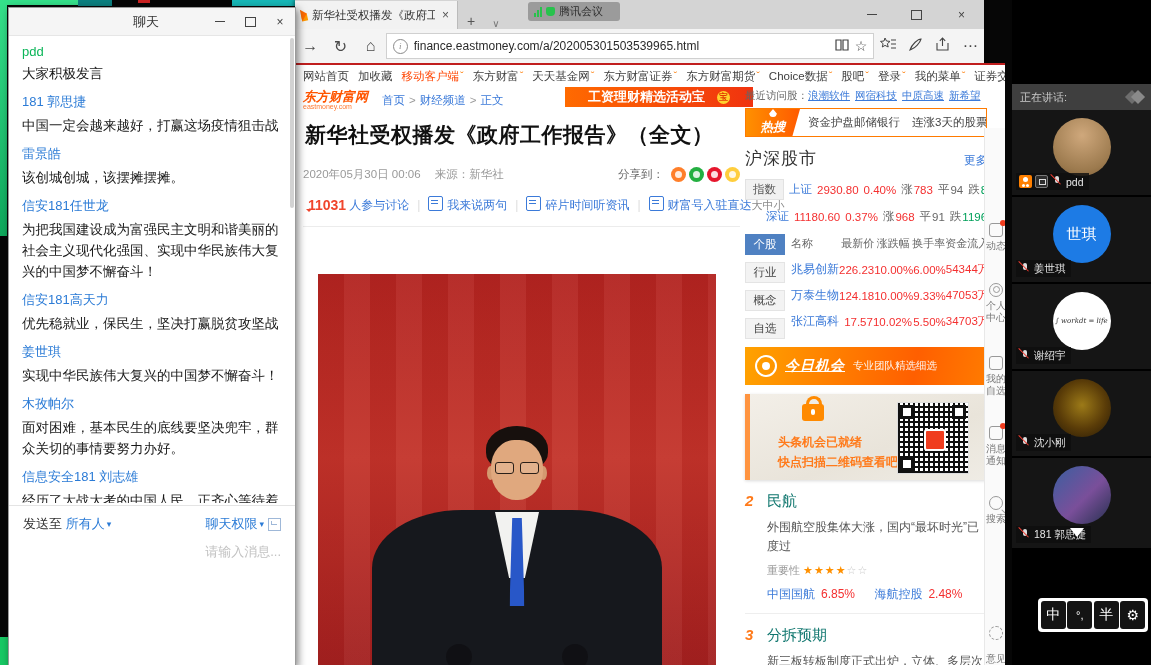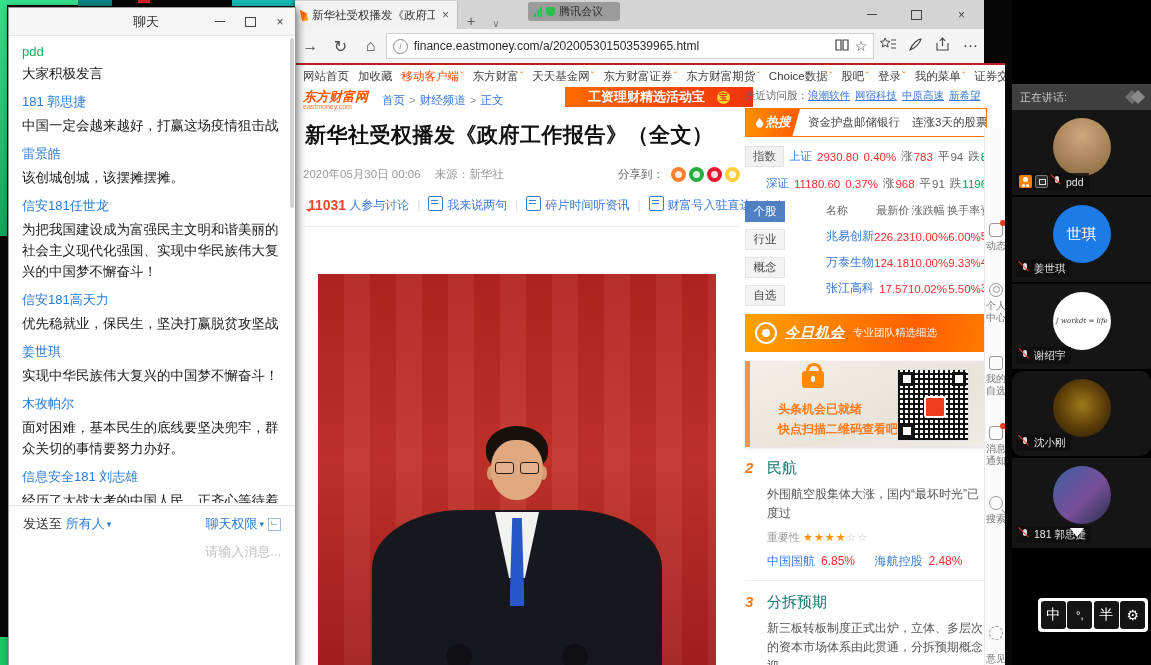--- a/index.html
+++ b/index.html
@@ -111,40 +111,40 @@
   #photo .body{position:absolute;left:50%;top:236px;transform:translateX(-50%);width:290px;height:180px;background:#16181d;border-radius:90px 90px 0 0/58px 58px 0 0;}
   #photo .shirt{position:absolute;left:50%;top:238px;transform:translateX(-50%);width:44px;height:66px;background:#f2f2f0;clip-path:polygon(0 0,100% 0,68% 100%,32% 100%);}
   #photo .tie{position:absolute;left:50%;top:244px;transform:translateX(-50%);width:15px;height:88px;background:#2857c8;clip-path:polygon(18% 0,82% 0,100% 100%,0 100%);}
   #photo .mic{position:absolute;width:26px;height:26px;background:#101014;border-radius:50%;top:370px;}
   #photo .mic:after{content:"";position:absolute;left:11px;top:24px;width:4px;height:30px;background:#101014;}
   
   #sidebar{position:absolute;left:450px;top:24px;width:242px;font-size:12px;}
   #recent{font-size:10.5px;color:#666;white-space:nowrap;overflow:hidden;}
   #recent a{color:#3b7ad9;text-decoration:underline;margin-right:5px;}
   #hotbox{margin-top:5px;height:27px;border:1px solid #ff7a00;display:flex;align-items:center;overflow:hidden;}
-  #hotbox .tag{width:54px;height:100%;background:linear-gradient(90deg,#ff9000,#ff5a00);color:#fff;font-size:12.5px;font-weight:bold;font-style:italic;display:flex;align-items:center;justify-content:center;gap:2px;flex-shrink:0;clip-path:polygon(0 0,100% 0,86% 100%,0 100%);}
+  #hotbox .tag{width:54px;height:100%;background:linear-gradient(90deg,#ff9000,#ff5a00);color:#fff;font-size:12.5px;font-weight:bold;font-style:italic;display:flex;align-items:center;justify-content:center;gap:2px;flex-shrink:0;clip-path:polygon(0 0,100% 0,86% 100%,0 100%);flex-direction:column;}
   #hotbox .flame{width:8px;height:10px;background:#fff;border-radius:50% 50% 50% 50%/60% 60% 40% 40%;clip-path:polygon(50% 0,100% 60%,80% 100%,20% 100%,0 60%);}
   #hotbox .items{display:flex;gap:12px;color:#444;font-size:11.5px;white-space:nowrap;padding-left:8px;}
   #mkt-hd{display:flex;align-items:baseline;margin-top:10px;}
   #mkt-title{font-size:17px;color:#333;letter-spacing:1px;}
   #mkt-more{margin-left:auto;color:#3b7ad9;font-size:11.5px;}
   .idxrow{display:flex;align-items:center;margin-top:9px;white-space:nowrap;}
   .chip{background:#f1f1f1;border:1px solid #e2e2e2;color:#555;font-size:11px;padding:2px 7px;margin-right:8px;}
   .chip.ghost{visibility:hidden;}
   .idxrow .nm{color:#3b7ad9;margin-right:5px;}
   .red{color:#f43030;}
   .green{color:#00a05a;}
   .gray{color:#666;}
   .idxrow span{margin-right:5px;font-size:11.5px;}
   #stockblk{display:flex;margin-top:10px;}
   #stocktabs{width:40px;flex-shrink:0;display:flex;flex-direction:column;gap:7px;}
   #stocktabs .st{height:19px;background:#f3f3f3;border:1px solid #e4e4e4;color:#444;font-size:11.5px;display:flex;align-items:center;justify-content:center;}
   #stocktabs .st.active{background:#4f81c2;border-color:#4f81c2;color:#fff;}
   #stocktable{flex:1;margin-left:6px;}
-  #stocktable .thead,#stocktable .trow{display:flex;height:19px;margin-bottom:7px;align-items:center;margin-left:35px;}
+  #stocktable .thead,#stocktable .trow{display:flex;height:19px;margin-bottom:7px;align-items:center;}
   #stocktable .c{flex:1;text-align:right;font-size:11px;color:#666;white-space:nowrap;}
   #stocktable .c.n{flex:1.35;text-align:left;}
   #stocktable .trow .c{color:#f43030;font-size:11.5px;}
   #stocktable .trow .c.n{color:#3b7ad9;font-size:12px;}
   .obanner{margin-top:8px;height:38px;background:linear-gradient(100deg,#ffa200,#ff5f00 70%,#ff7b00);display:flex;align-items:center;padding:0 10px;color:#fff;}
   .obanner .ring{width:18px;height:18px;border:2px solid #fff;border-radius:50%;margin-right:8px;position:relative;}
   .obanner .ring:after{content:"";position:absolute;left:5px;top:5px;width:8px;height:8px;background:#fff;border-radius:50%;}
   .obanner .bt{font-size:14px;font-weight:bold;font-style:italic;letter-spacing:1px;text-decoration:underline;}
   .obanner .bs{font-size:10.5px;margin-left:8px;opacity:.95;}
   #qrcard{margin-top:9px;height:86px;background:linear-gradient(160deg,#f3efe8,#e9e4da 60%,#efece5);border-left:5px solid #ff9440;position:relative;box-shadow:0 1px 3px rgba(0,0,0,.15);}
@@ -357,20 +357,24 @@
         <div class="tag">
             <span class="flame"></span>
             <span>热搜</span>
           </div>
         <div class="items">
           <span>资金护盘邮储银行</span>
           <span>连涨3天的股票</span>
 
         </div>
       </div>
+      <div id="mkt-hd">
+        <span id="mkt-title">沪深股市</span>
+        <span id="mkt-more">更多</span>
+      </div>
       <div class="idxrow">
         <span class="chip">指数</span>
         <span class="nm">上证</span>
         <span class="red">2930.80</span>
         <span class="red">0.40%</span>
         <span class="gray">涨</span>
           <span class="red" style="margin-left:-4px">783</span>
         <span class="gray">平</span>
           <span class="gray" style="margin-left:-4px">94</span>
         <span class="gray">跌</span>
@@ -571,21 +575,21 @@
   </div>
 
   <div class="tile" style="top:284px;">
     <div class="av white">∫ workdt = life</div>
     <div class="nametag">
       <span class="micicon"></span>
       <span class="nm">谢绍宇</span>
     </div>
   </div>
 
-  <div class="tile" style="top:371px;border-radius:11px;">
+  <div class="tile" style="top:371px;">
     <div class="av gold"></div>
     <div class="nametag">
       <span class="micicon"></span>
       <span class="nm">沈小刚</span>
     </div>
   </div>
 
   <div class="tile" style="top:458px;height:90px;">
     <div class="av photo"></div>
     <div class="nametag">

